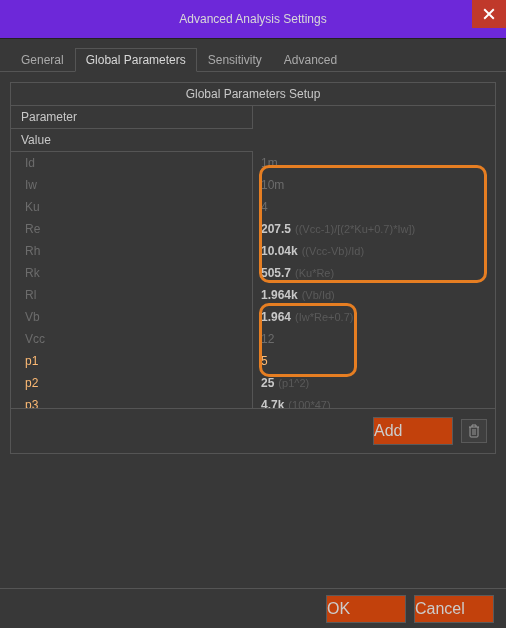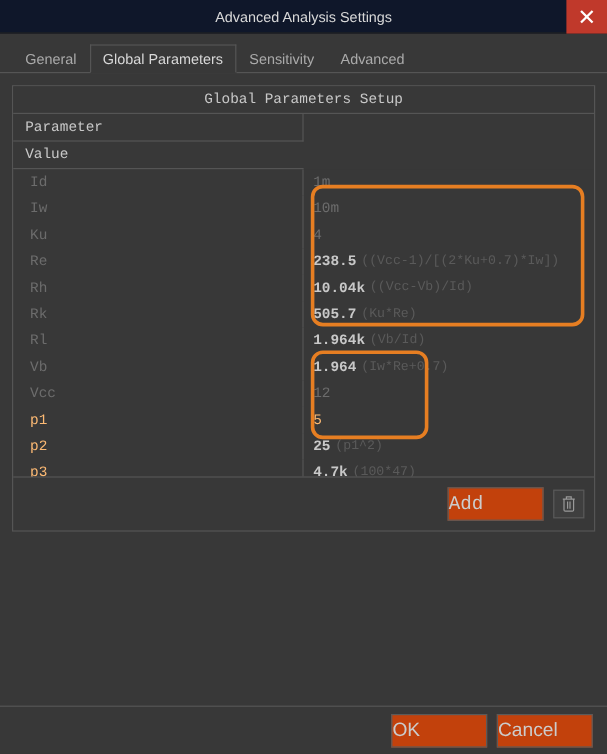--- a/index.html
+++ b/index.html
@@ -6,22 +6,22 @@
   body {
     width: 506px; height: 628px;
     background: #383838;
     font-family: "Segoe UI", Arial, sans-serif;
     font-size: 12px;
     color: #bbb;
     overflow: hidden;
     position: relative;
   }
   .titlebar {
-    height: 28px;
-    background: #0f172a;
+    height: 39px;
+    background: #6d28d9;
     display: flex;
     align-items: center;
     justify-content: center;
     position: relative;
     border-bottom: 1px solid #222;
   }
   .titlebar .title { color: #d8d8d8; font-size: 12px; }
   .titlebar .close {
     position: absolute; right: 0; top: 0;
     width: 34px; height: 28px;
@@ -50,21 +50,20 @@
     color: #d8d8d8;
     background: #383838;
   }
   .panel {
     margin: 10px;
     border: 1px solid #555;
     height: 372px;
     display: flex;
     flex-direction: column;
     position: relative;
-    font-family: Liberation Mono, monospace;
   }
   .panel-title {
     text-align: center;
     padding: 4px 0;
     color: #c8c8c8;
     border-bottom: 1px solid #555;
     background: #383838;
   }
   .grid-header {
     display: flex;
@@ -188,21 +187,21 @@
       </div>
       <div class="row">
         <div class="cell-param dim">Ku</div>
         <div class="cell-value">
           <span class="dim">4</span>
         </div>
       </div>
       <div class="row">
         <div class="cell-param dim">Re</div>
         <div class="cell-value">
-          <span class="val-bold">238.5</span>
+          <span class="val-bold">207.5</span>
           <span class="expr">((Vcc-1)/[(2*Ku+0.7)*Iw])</span>
         </div>
       </div>
       <div class="row">
         <div class="cell-param dim">Rh</div>
         <div class="cell-value">
           <span class="val-bold">10.04k</span>
           <span class="expr">((Vcc-Vb)/Id)</span>
         </div>
       </div>

